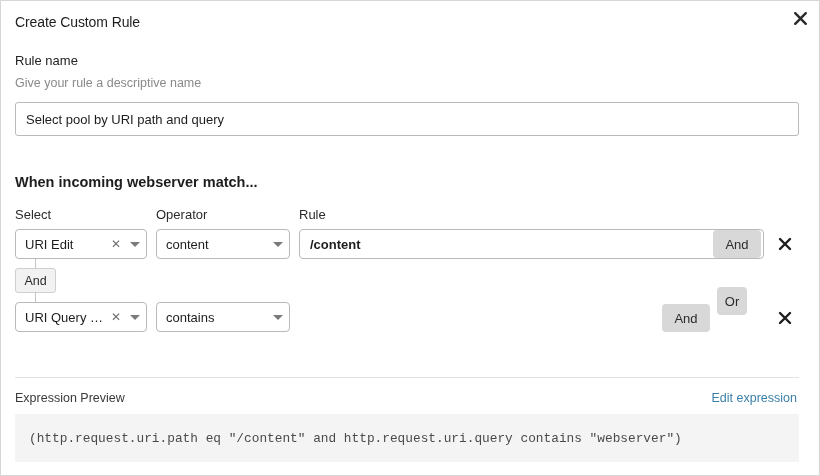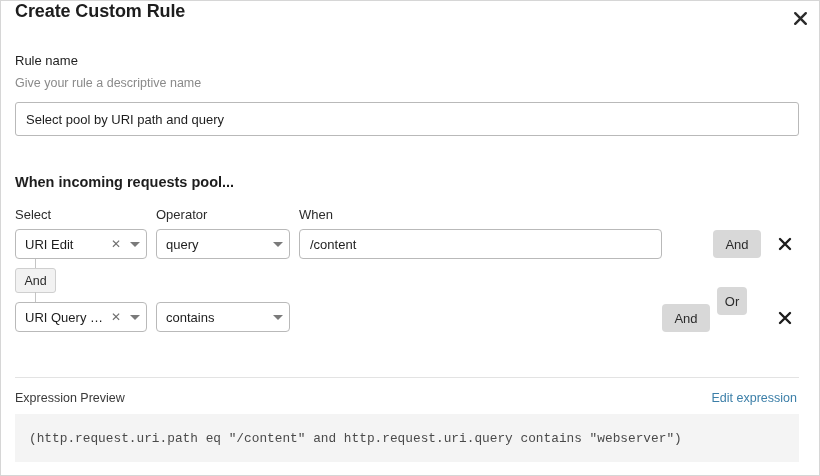--- a/index.html
+++ b/index.html
@@ -18,23 +18,23 @@
     box-sizing: border-box;
     background: #ffffff;
     border: 1px solid #d6d6d6;
     overflow: hidden;
   }
 
   
   .dialog-title {
     position: absolute;
     left: 14px;
-    top: 0;
-    font-size: 18px;
-    font-weight: bold;
+    top: 13px;
+    font-size: 14px;
+    font-weight: normal;
     color: #1d1d1d;
     letter-spacing: -0.1px;
   }
   .close-btn {
     position: absolute;
     right: 8px;
     top: 6px;
     width: 22px;
     height: 22px;
     display: flex;
@@ -157,21 +157,21 @@
     left: 298px;
     border: 1px solid #b9b9b9;
     border-radius: 4px;
     background: #ffffff;
     font-family: "Liberation Sans", sans-serif;
     font-size: 13px;
     color: #1d1d1d;
     padding: 0 10px;
     outline: none;
   }
-  #value-input-1 { width: 363px; }
+  #value-input-1 { width: 465px; font-weight: bold; }
   #value-input-2 { width: 355px; }
 
   
   .logic-btn {
     position: absolute;
     box-sizing: border-box;
     height: 28px;
     background: #d8d8d8;
     border: none;
     border-radius: 4px;
@@ -280,34 +280,34 @@
   <button class="close-btn">
     <svg width="15" height="15" viewBox="0 0 15 15" aria-hidden="true">
       <path d="M2.2 2.2 L12.8 12.8 M12.8 2.2 L2.2 12.8" stroke="#2b2b2b" stroke-width="2.4" stroke-linecap="round"></path>
     </svg>
   </button>
 
   <div class="field-label rule-name-label">Rule name</div>
   <div class="field-sublabel rule-name-sublabel">Give your rule a descriptive name</div>
   <input id="rule-name-input" class="text-input" type="text" value="Select pool by URI path and query" style="">
 
-  <div class="section-heading">When incoming requests pool...</div>
+  <div class="section-heading">When incoming webserver match...</div>
   <div class="col-head col-head-field">Select</div>
   <div class="col-head col-head-operator">Operator</div>
-  <div class="col-head col-head-value">When</div>
+  <div class="col-head col-head-value">Rule</div>
 
   <div class="select-box sel-field row1">
     <span class="select-value">URI Edit</span>
     <span class="select-clear">✕</span>
     <span class="select-caret">
         <span class="caret-glyph"></span>
       </span>
   </div>
   <div class="select-box sel-operator row1">
-    <span class="select-value">query</span>
+    <span class="select-value">content</span>
     <span class="select-caret">
         <span class="caret-glyph"></span>
       </span>
   </div>
   <input id="value-input-1" class="val-input row1" type="text" value="/content" style="">
   <button id="row1-and" class="logic-btn">And</button>
   <button id="row1-remove" class="remove-btn">
     <svg width="14" height="14" viewBox="0 0 14 14" aria-hidden="true">
       <path d="M2 2 L12 12 M12 2 L2 12" stroke="#1d1d1d" stroke-width="2.4" stroke-linecap="round"></path>
     </svg>

